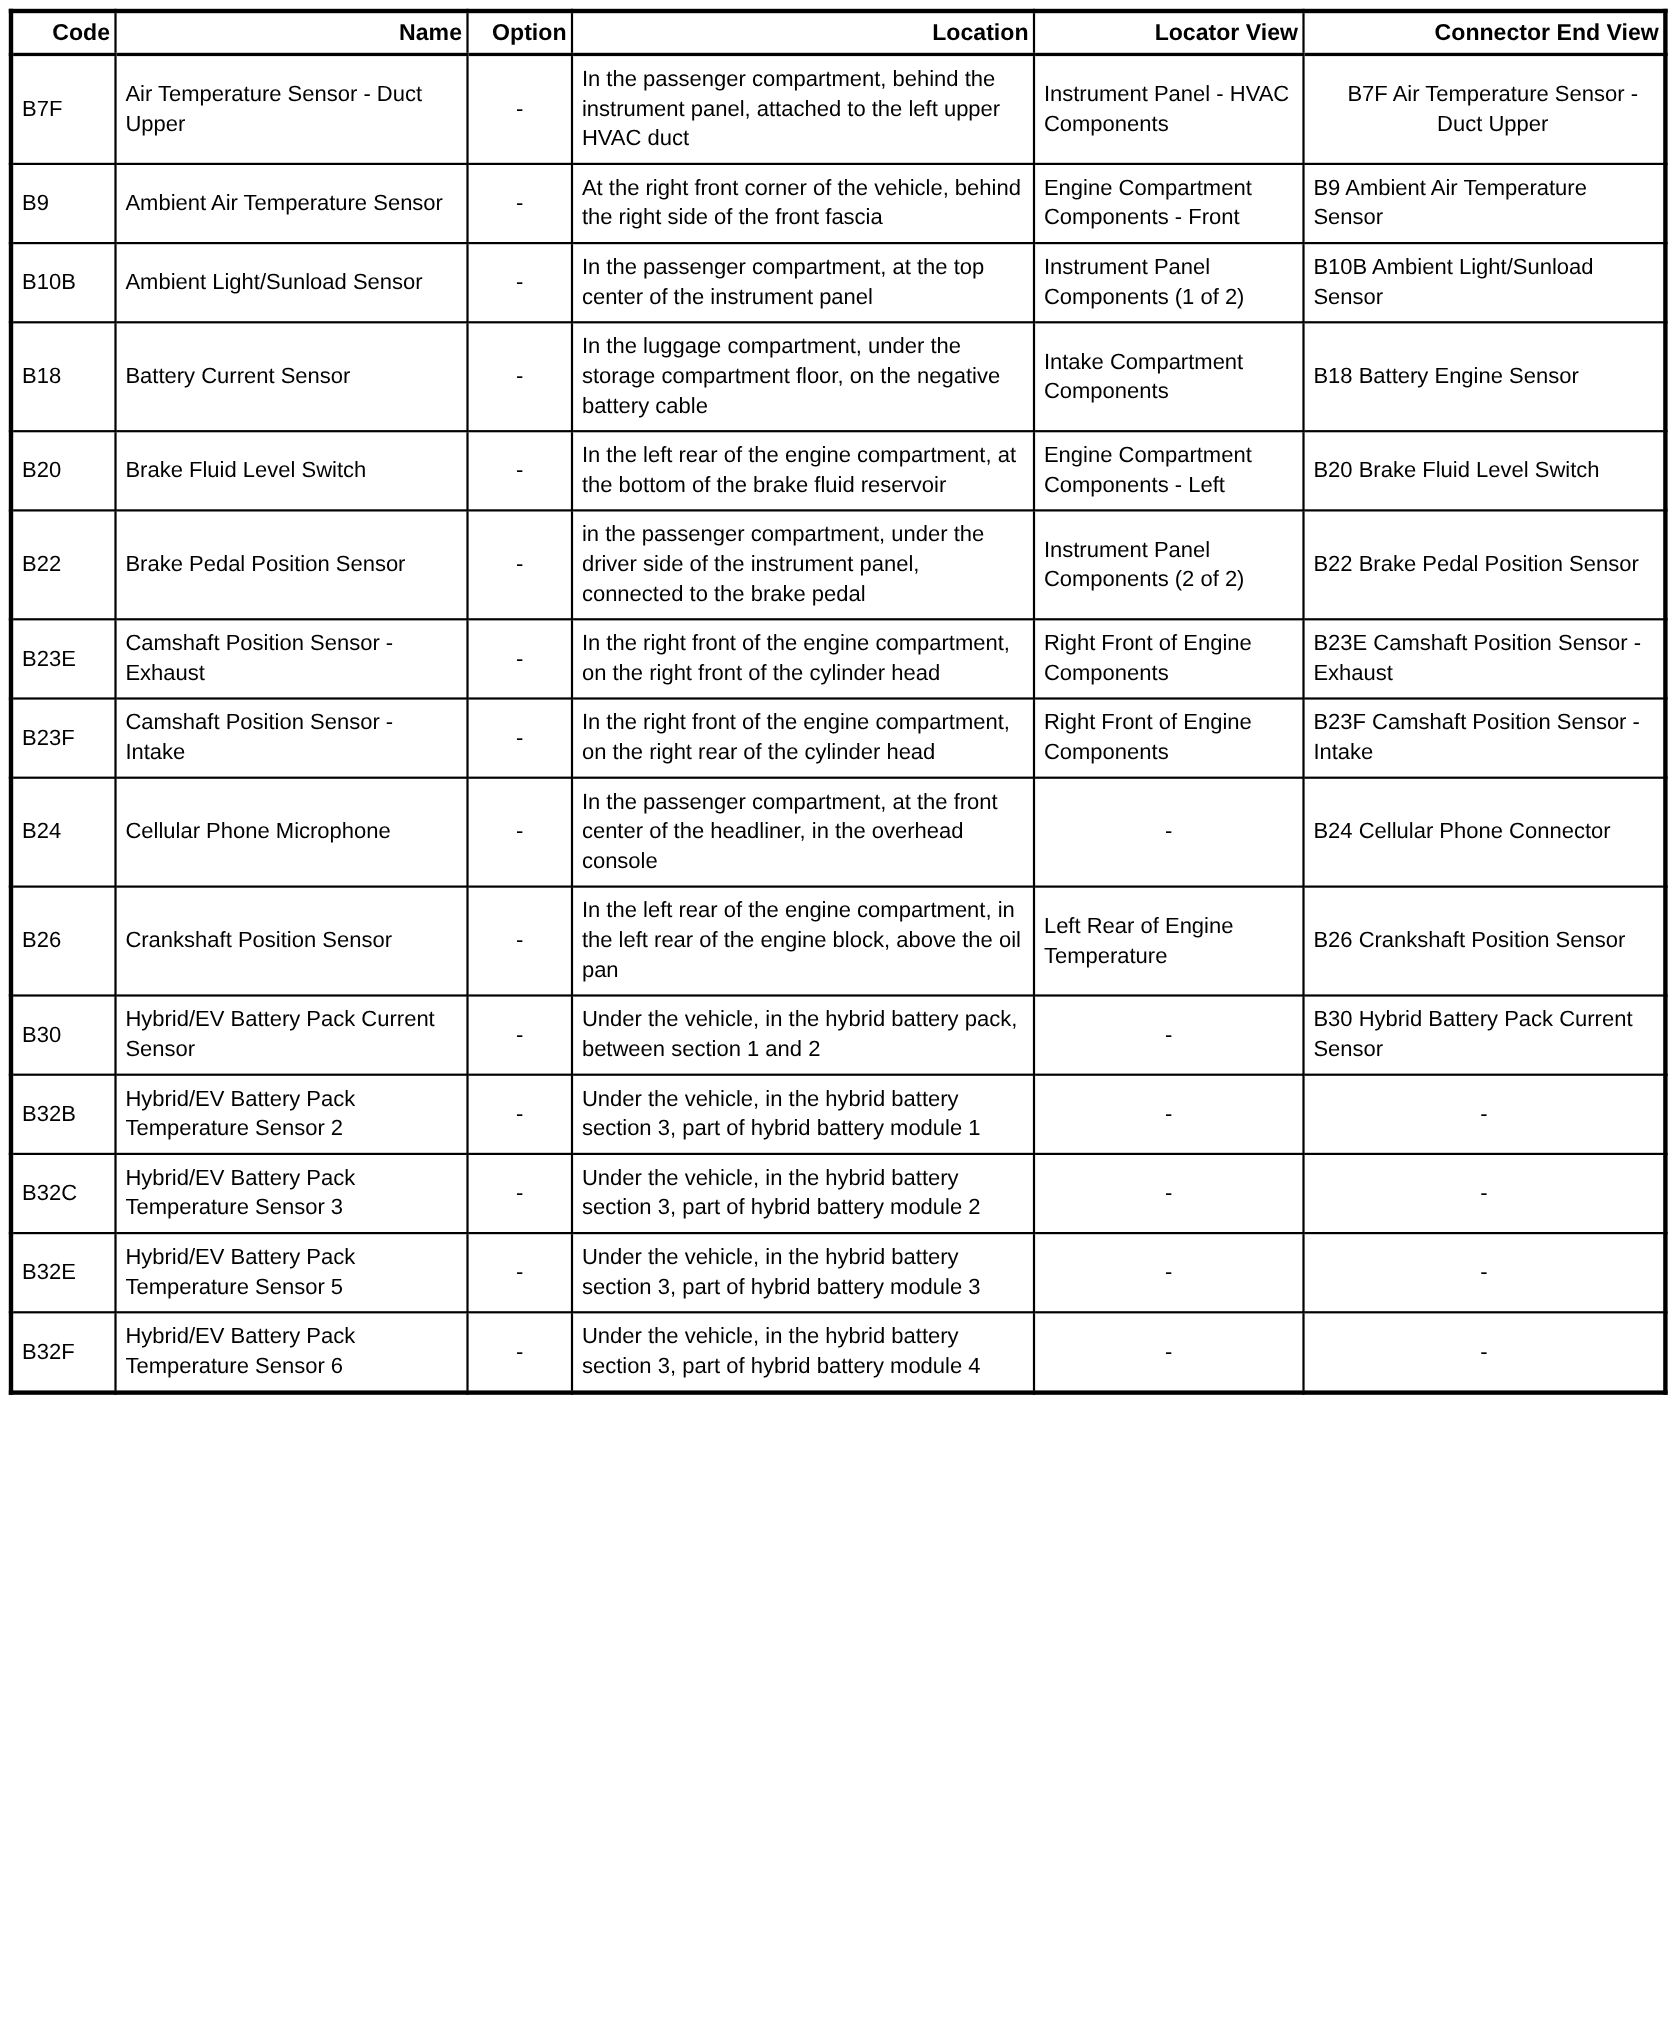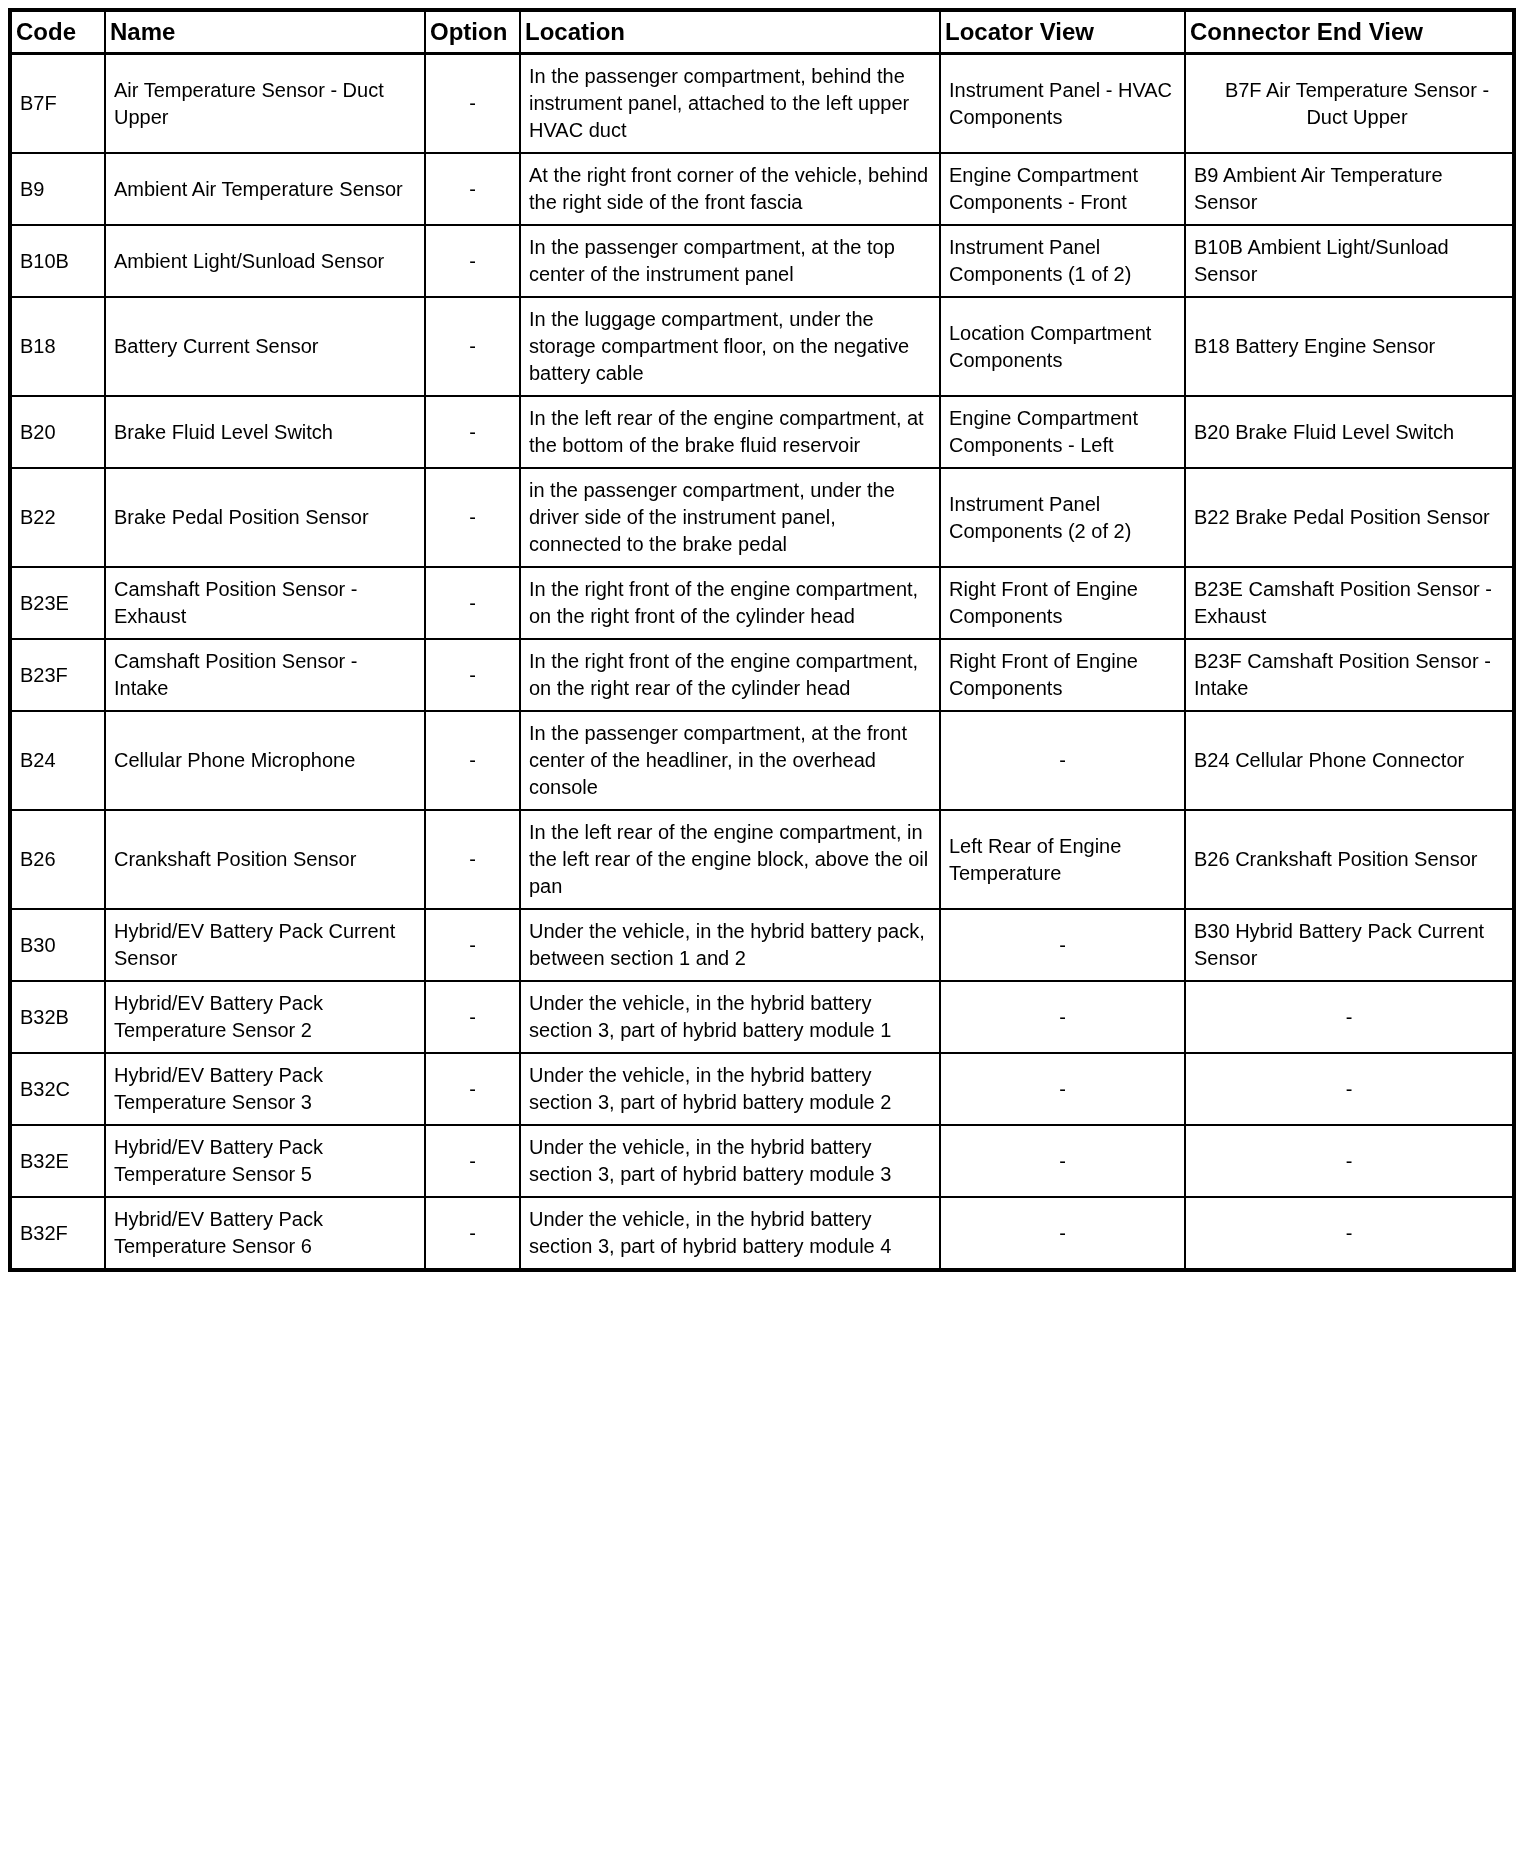--- a/index.html
+++ b/index.html
@@ -18,23 +18,23 @@
     border-collapse: collapse;
     table-layout: fixed;
     width: 1504px;
     margin: 8px;
     border: 4px solid #000;
     background: #fff;
   }
   .loc-table th {
     border: 2px solid #000;
     border-bottom: 3px solid #000;
-    font-size: 24px;
+    font-size: 21px;
     font-weight: bold;
-    text-align: left;
+    text-align: right;
     padding: 6px 4px;
     vertical-align: middle;
   }
   .loc-table td {
     border: 2px solid #000;
     font-size: 20px;
     line-height: 1.35;
     padding: 8px 8px;
     vertical-align: middle;
     text-align: left;
@@ -103,21 +103,21 @@
         <td class="cell-option dash">-</td>
         <td class="cell-location">In the passenger compartment, at the top center of the instrument panel</td>
         <td class="cell-locator-view">Instrument Panel Components (1 of 2)</td>
         <td class="cell-connector-end-view">B10B Ambient Light/Sunload Sensor</td>
       </tr>
       <tr>
         <td class="cell-code">B18</td>
         <td class="cell-name">Battery Current Sensor</td>
         <td class="cell-option dash">-</td>
         <td class="cell-location">In the luggage compartment, under the storage compartment floor, on the negative battery cable</td>
-        <td class="cell-locator-view">Location Compartment Components</td>
+        <td class="cell-locator-view">Intake Compartment Components</td>
         <td class="cell-connector-end-view">B18 Battery Engine Sensor</td>
       </tr>
       <tr>
         <td class="cell-code">B20</td>
         <td class="cell-name">Brake Fluid Level Switch</td>
         <td class="cell-option dash">-</td>
         <td class="cell-location">In the left rear of the engine compartment, at the bottom of the brake fluid reservoir</td>
         <td class="cell-locator-view">Engine Compartment Components - Left</td>
         <td class="cell-connector-end-view">B20 Brake Fluid Level Switch</td>
       </tr>

